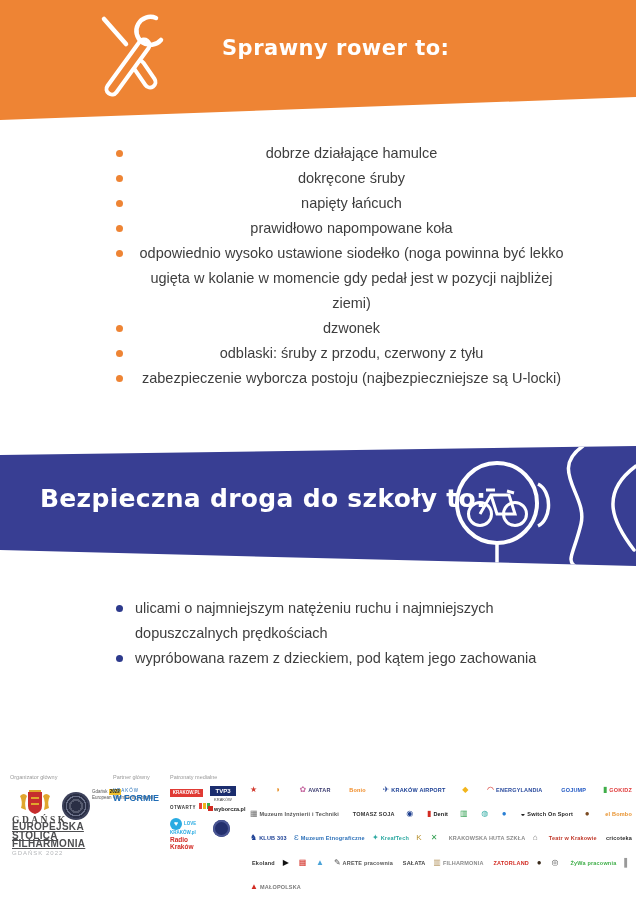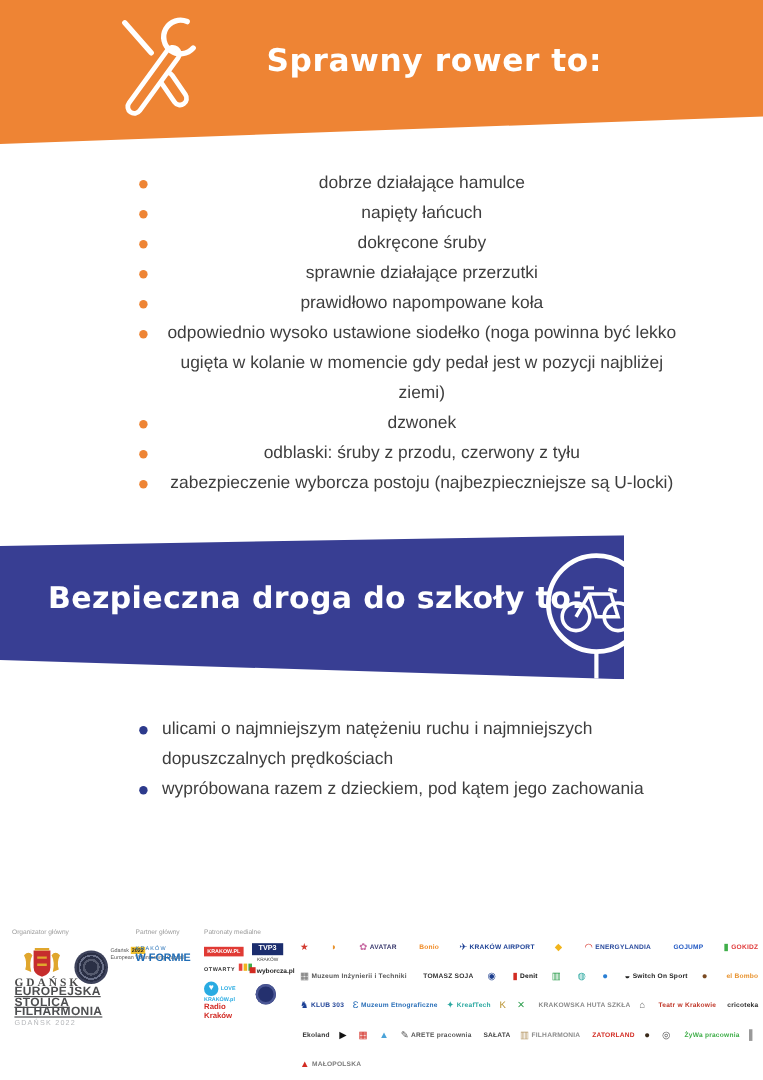--- a/index.html
+++ b/index.html
@@ -4,33 +4,33 @@
 <style>
   html,body{margin:0;padding:0;background:#ffffff;}
   #canvas{position:relative;width:636px;height:900px;background:#ffffff;overflow:hidden;
           font-family:"Liberation Sans", sans-serif;}
 
   
   .band-orange{position:absolute;left:0;top:0;width:636px;height:130px;background:#ee8434;
                clip-path:polygon(0 0,100% 0,100% 97px,0 120px);}
   .tools-svg{position:absolute;left:98px;top:5px;}
   .band-title{position:absolute;left:222px;top:36px;color:#ffffff;font-weight:bold;
-              font-size:26px;letter-spacing:.5px;font-family:"DejaVu Sans", sans-serif;}
+              font-size:21px;letter-spacing:.5px;font-family:"DejaVu Sans", sans-serif;}
 
   
   ul.check{position:absolute;left:116px;margin:0;padding:0;list-style:none;width:452px;}
   ul.check li{position:relative;padding-left:19px;font-size:14.5px;line-height:25px;
               color:#3e3e3e;}
   ul.check li::before{content:"";position:absolute;left:0;top:9px;width:7px;height:7px;
               border-radius:50%;background:var(--bullet);}
   ul.orange-list{--bullet:#ee8434;top:141px;text-align:center;}
   ul.blue-list{--bullet:#2d3a8c;top:596px;}
 
   
-  .band-blue{position:absolute;left:0;top:440px;width:520px;height:140px;background:#383e93;
+  .band-blue{position:absolute;left:0;top:440px;width:636px;height:140px;background:#383e93;
              clip-path:polygon(0 15px,100% 6px,100% 126px,0 110px);}
   .band-blue .band-title2{position:absolute;left:40px;top:44px;color:#ffffff;font-weight:bold;
              font-size:25px;letter-spacing:.3px;font-family:"DejaVu Sans", sans-serif;}
   .road-svg{position:absolute;left:0;top:0;}
 
   
   .flabel{position:absolute;font-size:5.5px;color:#9a9a9a;}
   .crest{position:absolute;left:16px;top:788px;}
   .gdansk-word{position:absolute;left:12px;top:815px;font-size:9.5px;letter-spacing:2.5px;
                font-weight:bold;color:#4a4a4a;font-family:"Liberation Serif", serif;}
@@ -89,23 +89,22 @@
       <line x1="46" y1="40" x2="14" y2="84" stroke="#ee8434" stroke-width="7" stroke-linecap="round"></line>
 
       <path d="M 58 13 A 14 14 0 1 0 63 35" fill="none" stroke="#fff" stroke-width="4.5" stroke-linecap="round"></path>
       <path d="M 58 13 A 14 14 0 1 0 63 35" fill="none" stroke="#ee8434" stroke-width="0"></path>
     </svg>
     <div class="band-title">Sprawny rower to:</div>
   </div>
 
   <ul class="check orange-list">
     <li>dobrze działające hamulce</li>
+    <li>dokręcone śruby</li>
     <li>napięty łańcuch</li>
-    <li>dokręcone śruby</li>
-    <li>sprawnie działające przerzutki</li>
     <li>prawidłowo napompowane koła</li>
     <li>odpowiednio wysoko ustawione siodełko (noga powinna być lekko ugięta w kolanie w momencie gdy pedał jest w pozycji najbliżej ziemi)</li>
     <li>dzwonek</li>
     <li>odblaski: śruby z przodu, czerwony z tyłu</li>
     <li>zabezpieczenie wyborcza postoju (najbezpieczniejsze są U-locki)</li>
   </ul>
 
   <div class="band-blue">
     <svg class="road-svg" width="636" height="140" viewBox="0 0 636 140">
 

